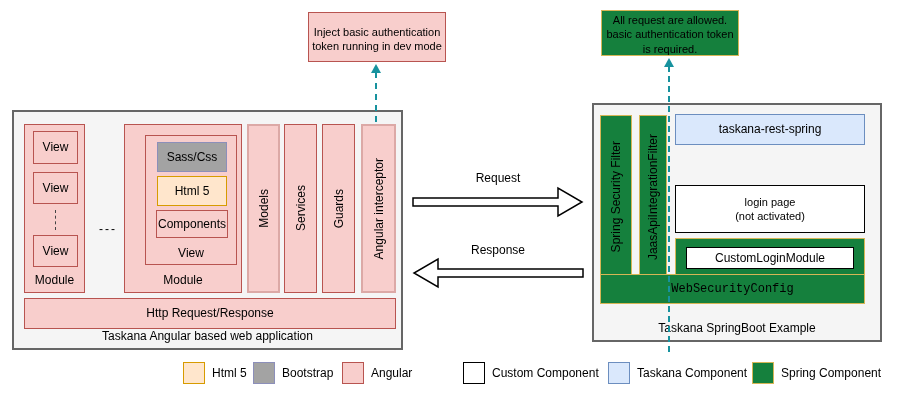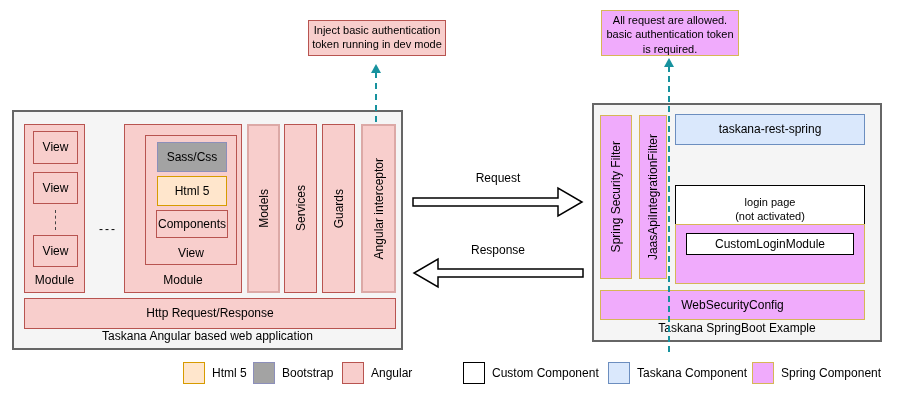--- a/index.html
+++ b/index.html
@@ -10,42 +10,42 @@
   }
   .abs { position:absolute; box-sizing:border-box; }
   .ctr { display:flex; align-items:center; justify-content:center; }
 
   
   .pink   { background:#F8CECC; border:1px solid #B85450; }
   .pink-thick { background:#F8CECC; border:1.5px solid #B85450; }
   .pink-light { background:#F8CECC; border:2px solid #DCA9A6; }
   .orange { background:#FFE6CC; border:1.5px solid #D79B00; }
   .purple { background:#a3a3a3; border:1.5px solid #8C8FBA; }
-  .yellow { background:#f0abfc; border:1px solid #D6B656; }
+  .yellow { background:#15803d; border:1px solid #D6B656; }
   .blue   { background:#DAE8FC; border:1px solid #6C8EBF; }
   .whitebx{ background:#FFFFFF; border:1.5px solid #000000; }
   .graybx { background:#F5F5F5; border:2px solid #666666; }
 
   .lbl   { font-size:12px; line-height:1.2; }
   .sm    { font-size:11px; line-height:1.3; }
   .vert  { writing-mode:vertical-rl; transform:rotate(180deg); white-space:nowrap; font-size:12px; }
 
   .dash-v { width:0; border-left:2px dashed #17929E; }
   .tri-up { width:0; height:0; border-left:5px solid transparent; border-right:5px solid transparent; border-bottom:9px solid #17929E; }
   .vdots  { width:0; border-left:1.5px dashed #444; }
 
   .legend-item { display:flex; align-items:center; gap:7px; height:24px; }
   .swatch { width:22px; height:22px; box-sizing:border-box; }
 </style>
 </head>
 <body>
 
 <div id="canvas">
 
-  <div class="abs pink-thick sm" style="left:308px; top:12px; width:138px; height:36px; padding:2px 3px; text-align:center;margin-top:8px;">Inject basic authentication token running in dev mode</div>
+  <div class="abs pink-thick sm" style="left:308px; top:12px; width:138px; height:50px; padding:12px 3px; text-align:center;">Inject basic authentication token running in dev mode</div>
 
   <div class="abs yellow sm" style="left:601px; top:10px; width:138px; height:46px; padding:2px 3px; text-align:center;">All request are allowed. basic authentication token is required.</div>
 
   <div class="abs tri-up" style="left:371px; top:64px;"></div>
   <div class="abs dash-v" style="left:375px; top:72px; height:50px; z-index:6;"></div>
 
   <div class="abs tri-up" style="left:664px; top:58px; z-index:6;"></div>
   <div class="abs dash-v" style="left:668px; top:66px; height:286px; z-index:6;"></div>
 
   <div class="abs graybx" style="left:12px; top:110px; width:391px; height:240px;">
@@ -107,25 +107,25 @@
       <span class="vert">JaasApiIntegrationFilter</span>
     </div>
 
     <div class="abs blue ctr lbl" style="left:81px; top:9px; width:190px; height:31px;">taskana-rest-spring</div>
 
     <div class="abs whitebx ctr sm" style="left:81px; top:80px; width:190px; height:48px; flex-direction:column;">
       <span>login page</span>
       <span>(not activated)</span>
     </div>
 
-    <div class="abs yellow" style="left:81px; top:119px; width:190px; height:60px;padding-left:9px;">
+    <div class="abs yellow" style="left:81px; top:133px; width:190px; height:60px;padding-left:9px;">
       <div class="abs whitebx ctr lbl" style="left:10px; top:8px; width:168px; height:22px;">CustomLoginModule</div>
     </div>
 
-    <div class="abs yellow ctr lbl" style="left:6px; top:185px; width:265px; height:30px;">WebSecurityConfig</div>
+    <div class="abs yellow ctr lbl" style="left:6px; top:169px; width:265px; height:30px;font-family:Liberation Mono, monospace;">WebSecurityConfig</div>
 
     <div class="abs ctr lbl" style="left:0; bottom:5px; width:100%;">Taskana SpringBoot Example</div>
   </div>
 
   <div class="abs legend-item" style="left:183px; top:361px;">
     <span class="swatch orange"></span>
     <span class="lbl">Html 5</span>
   </div>
   <div class="abs legend-item" style="left:253px; top:361px;">
     <span class="swatch purple"></span>

